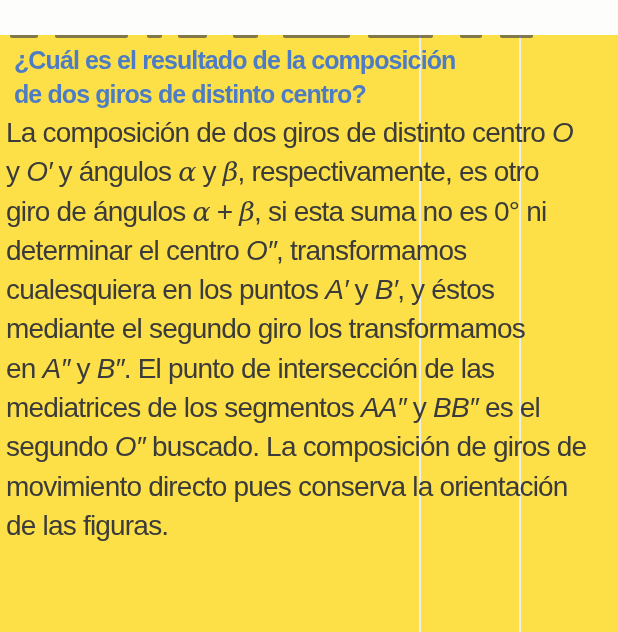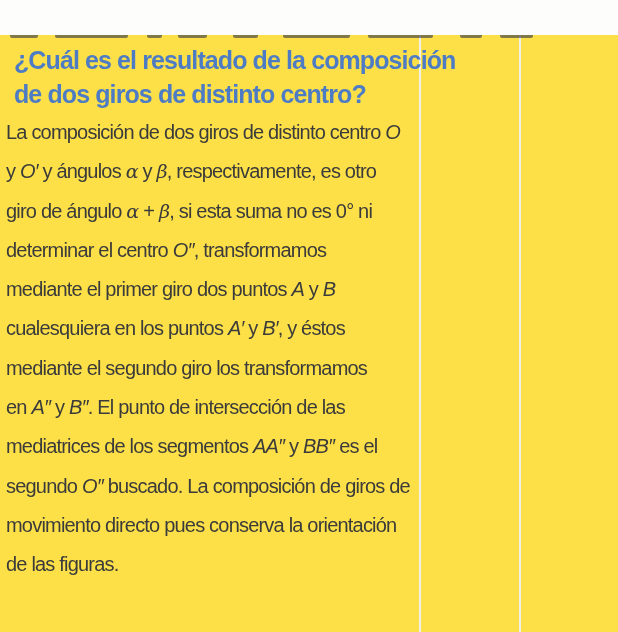--- a/index.html
+++ b/index.html
@@ -28,21 +28,21 @@
     background:#4b4b4b;opacity:.7;border-radius:0 0 2px 2px;
   }
   .heading{
     position:absolute;left:14px;top:8px;
     font-size:25px;font-weight:700;line-height:34px;
     letter-spacing:-0.9px;
     white-space:nowrap;
   }
   .body-text{
     position:absolute;left:6px;top:78px;
-    font-size:20px;font-weight:400;line-height:39.3px;
+    font-size:28px;font-weight:400;line-height:39.3px;
     letter-spacing:-0.8px;
     white-space:nowrap;
   }
   .body-line{height:39.3px;white-space:nowrap;}
   .var{font-style:italic;}
   .greek{
     font-family:"DejaVu Serif", serif;
     font-style:italic;font-size:0.96em;
   }
   .bottom-bar{
@@ -73,23 +73,22 @@
   </div>
 
   <div class="heading" style="color: rgb(77, 124, 197);">
     <div>¿Cuál es el resultado de la composición</div>
     <div>de dos giros de distinto centro?</div>
   </div>
 
   <div class="body-text" style="color: rgb(59, 59, 59);">
       <div class="body-line"><span>La composición de dos giros de distinto centro </span><span class="var">O</span></div>
       <div class="body-line"><span>y </span><span class="var">O′</span><span> y ángulos </span><span class="greek">α</span><span> y </span><span class="greek">β</span><span>, respectivamente, es otro</span></div>
-      <div class="body-line"><span>giro de ángulo </span><span class="greek">α</span><span> + </span><span class="greek">β</span><span>, si esta suma no es 0° ni</span></div>
+      <div class="body-line"><span>giro de ángulos </span><span class="greek">α</span><span> + </span><span class="greek">β</span><span>, si esta suma no es 0° ni</span></div>
       <div class="body-line"><span>determinar el centro </span><span class="var">O″</span><span>, transformamos</span></div>
-      <div class="body-line"><span>mediante el primer giro dos puntos </span><span class="var">A</span><span> y </span><span class="var">B</span></div>
       <div class="body-line"><span>cualesquiera en los puntos </span><span class="var">A′</span><span> y </span><span class="var">B′</span><span>, y éstos</span></div>
       <div class="body-line"><span>mediante el segundo giro los transformamos</span></div>
       <div class="body-line"><span>en </span><span class="var">A″</span><span> y </span><span class="var">B″</span><span>. El punto de intersección de las</span></div>
       <div class="body-line"><span>mediatrices de los segmentos </span><span class="var">AA″</span><span> y </span><span class="var">BB″</span><span> es el</span></div>
       <div class="body-line"><span>segundo </span><span class="var">O″</span><span> buscado. La composición de giros de</span></div>
       <div class="body-line"><span>movimiento directo pues conserva la orientación</span></div>
       <div class="body-line"><span>de las figuras.</span></div>
     </div>
 
   <div class="bottom-bar">

